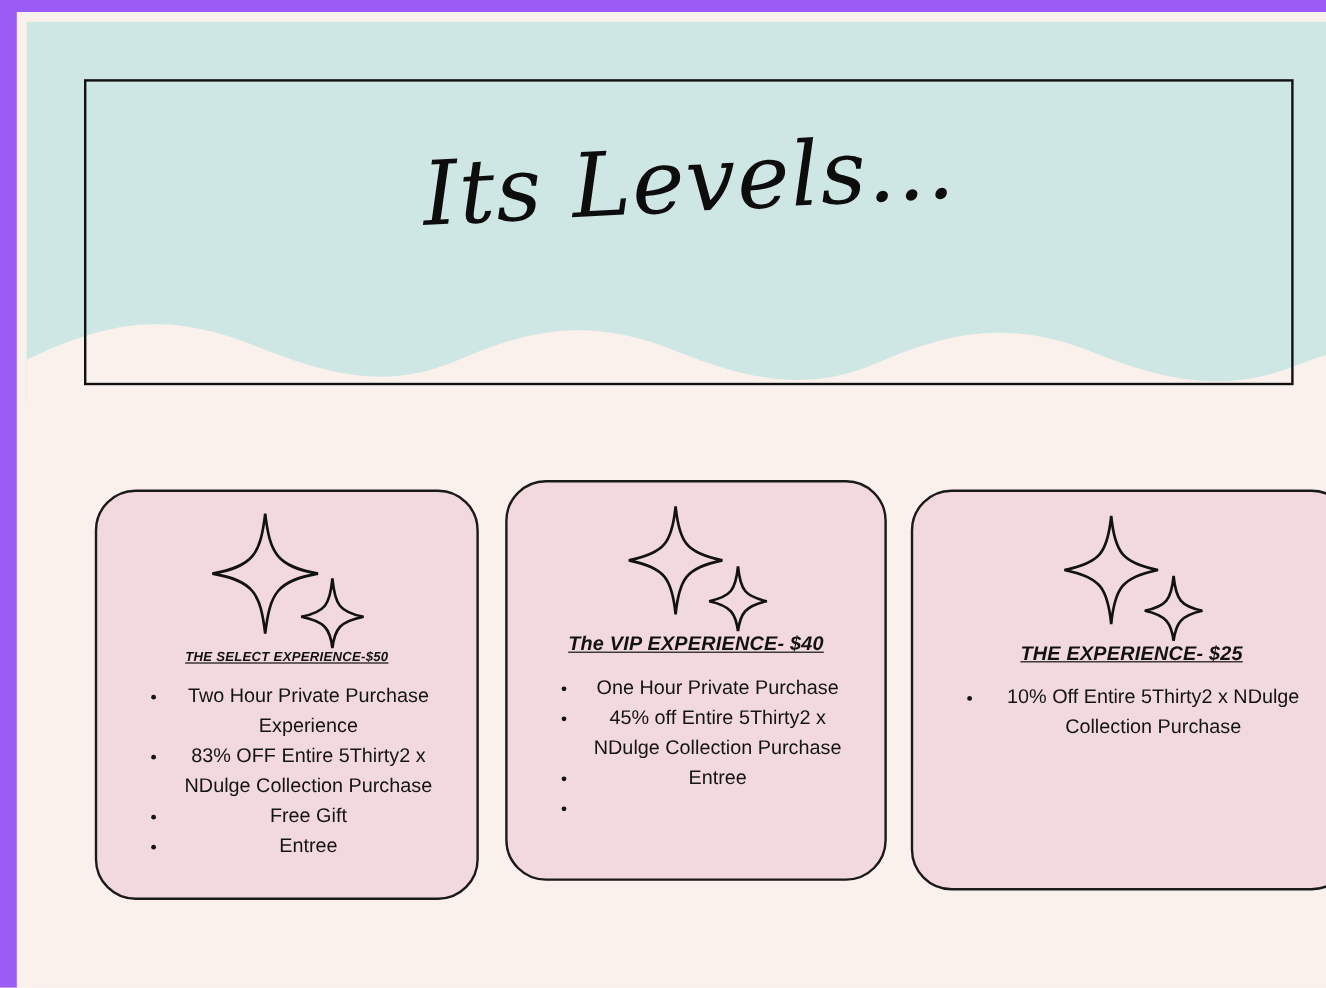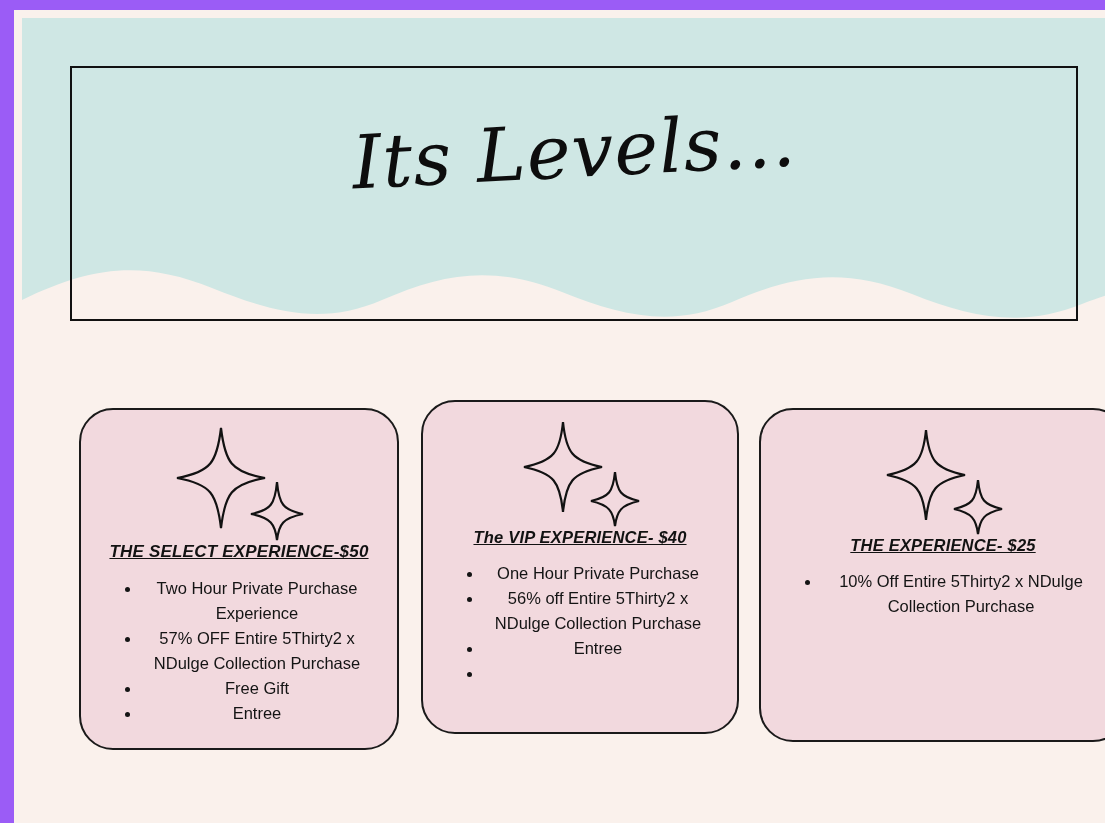--- a/index.html
+++ b/index.html
@@ -108,21 +108,21 @@
     display: flex;
     align-items: center;
     justify-content: center;
   }
   .card.c1 .sparkles, .card.c2 .sparkles { height: 112px; }
 
   .card-title {
     font-weight: bold;
     font-style: italic;
     text-decoration: underline;
-    font-size: 17px;
+    font-size: 11px;
     color: #121212;
     letter-spacing: 0.2px;
     margin-bottom: 14px;
   }
   .card.c1 .card-title, .card.c2 .card-title { font-size: 16.5px; }
 
   ul.bullets {
     list-style: disc;
     margin: 0;
     padding: 0 8px 0 44px;
@@ -160,37 +160,37 @@
       <div class="card c0">
         <div class="sparkles">
           <svg width="140" height="118" viewBox="0 0 140 118">
             <path d="M52,4 C56,38 62,48 96,54 C62,60 56,70 52,104 C48,70 42,60 8,54 C42,48 48,38 52,4 Z" fill="none" stroke="#121212" stroke-width="2.2"></path>
             <path d="M108,58 C110,80 114,86 134,90 C114,94 110,100 108,116 C106,100 102,94 82,90 C102,86 106,80 108,58 Z" fill="none" stroke="#121212" stroke-width="2.2"></path>
           </svg>
         </div>
         <div class="card-title">THE SELECT EXPERIENCE-$50</div>
         <ul class="bullets">
           <li>Two Hour Private Purchase Experience</li>
-          <li>57% OFF Entire 5Thirty2 x NDulge Collection Purchase</li>
+          <li>83% OFF Entire 5Thirty2 x NDulge Collection Purchase</li>
           <li>Free Gift</li>
           <li>Entree</li>
         </ul>
       </div>
 
       <div class="card c1">
         <div class="sparkles">
           <svg width="130" height="112" viewBox="0 0 130 112">
             <path d="M48,6 C51,36 57,45 87,51 C57,57 51,66 48,96 C45,66 39,57 9,51 C39,45 45,36 48,6 Z" fill="none" stroke="#121212" stroke-width="2.2"></path>
             <path d="M100,56 C102,76 106,81 124,85 C106,89 102,95 100,110 C98,95 94,89 76,85 C94,81 98,76 100,56 Z" fill="none" stroke="#121212" stroke-width="2.2"></path>
           </svg>
         </div>
         <div class="card-title">The VIP EXPERIENCE- $40</div>
         <ul class="bullets">
           <li>One Hour Private Purchase</li>
-          <li>56% off Entire 5Thirty2 x NDulge Collection Purchase</li>
+          <li>45% off Entire 5Thirty2 x NDulge Collection Purchase</li>
           <li>Entree</li>
           <li class="empty"></li>
         </ul>
       </div>
 
       <div class="card c2">
         <div class="sparkles">
           <svg width="130" height="112" viewBox="0 0 130 112">
             <path d="M48,6 C51,36 57,45 87,51 C57,57 51,66 48,96 C45,66 39,57 9,51 C39,45 45,36 48,6 Z" fill="none" stroke="#121212" stroke-width="2.2"></path>
             <path d="M100,56 C102,76 106,81 124,85 C106,89 102,95 100,110 C98,95 94,89 76,85 C94,81 98,76 100,56 Z" fill="none" stroke="#121212" stroke-width="2.2"></path>

